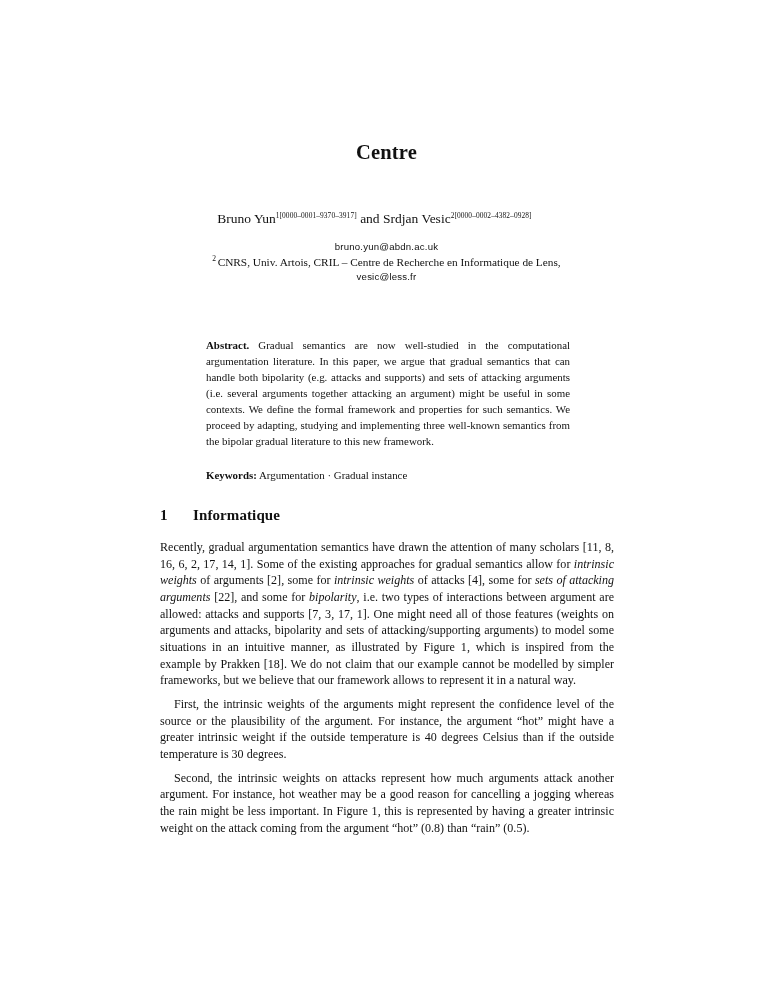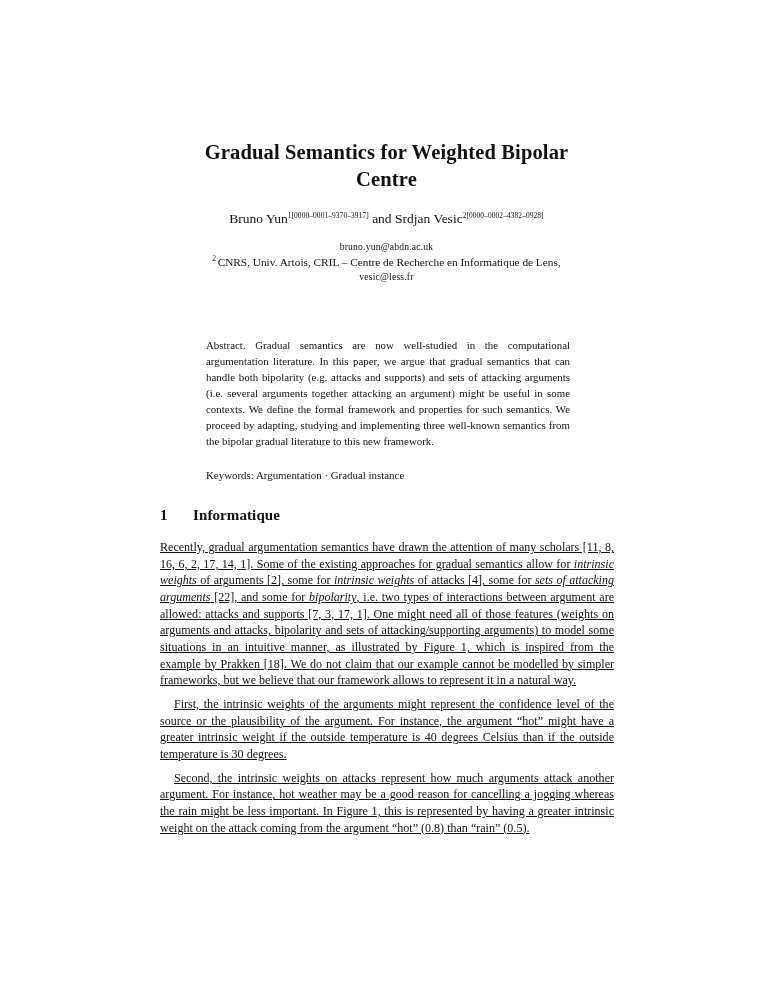--- a/index.html
+++ b/index.html
@@ -37,21 +37,21 @@
     letter-spacing: 0.15px;
     margin: 0;
   }
   .title-line-2 {
     display: block;
   }
 
   
   .authors {
     position: absolute;
-    left: 160px;
+    left: 148px;
     top: 210px;
     width: 453px;
     text-align: center;
     font-size: 13.5px;
     line-height: 1.3;
   }
   .authors sup {
     font-size: 7.4px;
     vertical-align: super;
     line-height: 0;
@@ -76,49 +76,49 @@
     display: block;
     white-space: nowrap;
   }
   .affil-mark {
     font-size: 7.6px;
     vertical-align: super;
     line-height: 0;
     margin-right: 1.5px;
   }
   .email {
-    font-family: Liberation Serif, serif;
+    font-family: Liberation Sans, sans-serif;
     font-size: 9.6px;
     letter-spacing: 0.2px;
   }
 
   
   .abstract {
     position: absolute;
     left: 206px;
     top: 338px;
     width: 364px;
     font-size: 10.9px;
     line-height: 1.465;
     text-align: justify;
     text-justify: inter-word;
   }
   .abstract-label {
-    font-weight: normal;
+    font-weight: bold;
   }
   .keywords {
     position: absolute;
     left: 206px;
     top: 468px;
     width: 364px;
     font-size: 10.9px;
     line-height: 1.465;
   }
   .keywords-label {
-    font-weight: normal;
+    font-weight: bold;
   }
 
   
   .section-heading {
     position: absolute;
     left: 160px;
     top: 507px;
     width: 453px;
     font-size: 15px;
     font-weight: bold;
@@ -132,42 +132,40 @@
   
   .body-text {
     position: absolute;
     left: 160px;
     top: 539px;
     width: 454px;
     font-size: 12.05px;
     line-height: 1.383;
     text-align: justify;
     text-justify: inter-word;
-    text-decoration: underline;
   }
   .body-text p {
     margin: 0;
     text-indent: 0;
   }
   .body-text p.indented {
     text-indent: 14px;
     margin-top: 7px;
   }
   .body-text em {
     font-style: italic;
   }
 </style>
 </head>
 <body>
 
 <div class="page">
 
   <div class="title-block">
     <h1 class="paper-title">
-      <span>Gradual Semantics for Weighted Bipolar</span>
       <span class="title-line-2">Centre</span>
     </h1>
   </div>
 
   <div class="authors">
     <span>Bruno Yun</span><sup><span>1</span><span class="orcid">[0000–0001–9370–3917]</span></sup><span> and </span><span>Srdjan Vesic</span><sup><span>2</span><span class="orcid">[0000–0002–4382–0928]</span></sup>
   </div>
 
   <div class="affiliations">
     <span class="affil-line email">bruno.yun@abdn.ac.uk</span>

